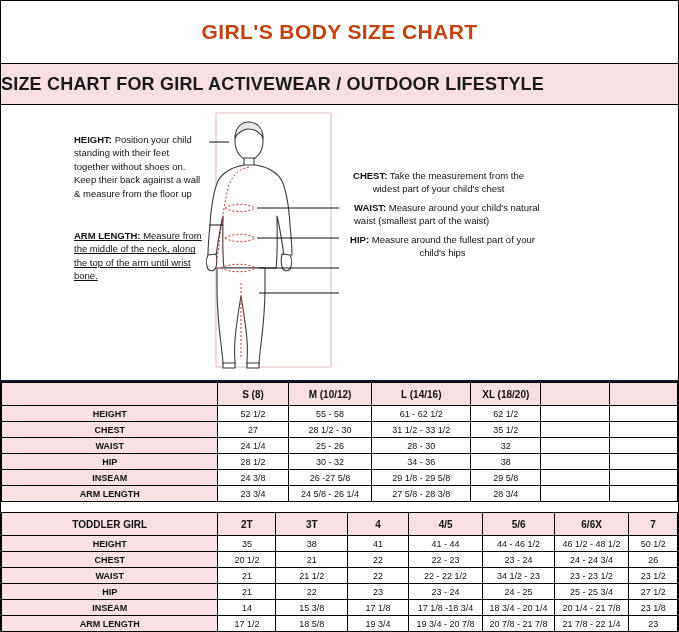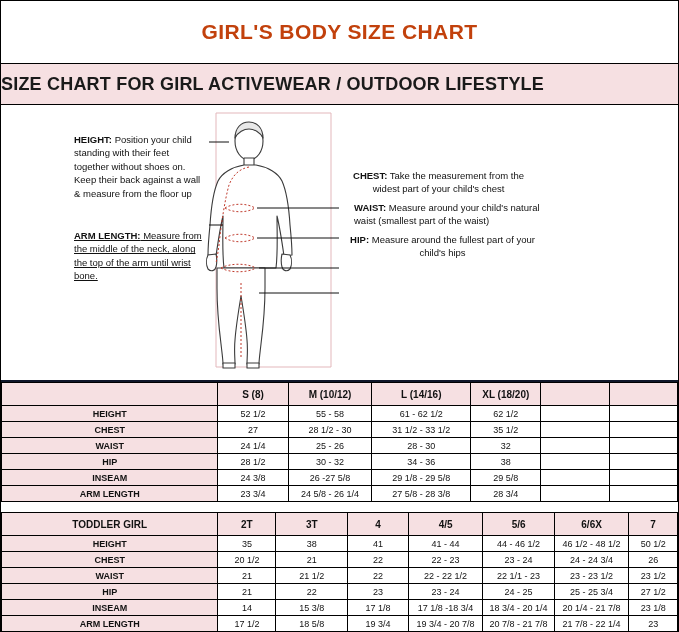--- a/index.html
+++ b/index.html
@@ -303,21 +303,21 @@
             <td>23 - 24</td>
             <td>24 - 24 3/4</td>
             <td>26</td>
           </tr>
           <tr>
             <td class="rowlabel">WAIST</td>
             <td>21</td>
             <td>21 1/2</td>
             <td>22</td>
             <td>22 - 22 1/2</td>
-            <td>22 1/1 - 23</td>
+            <td>34 1/2 - 23</td>
             <td>23 - 23 1/2</td>
             <td>23 1/2</td>
           </tr>
           <tr>
             <td class="rowlabel">HIP</td>
             <td>21</td>
             <td>22</td>
             <td>23</td>
             <td>23 - 24</td>
             <td>24 - 25</td>

